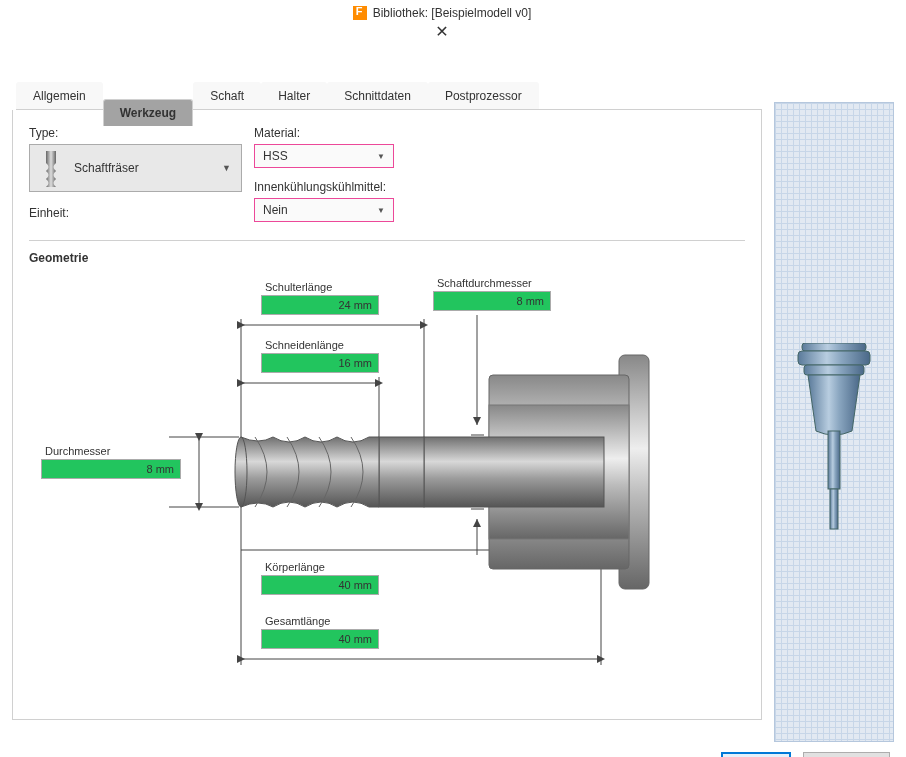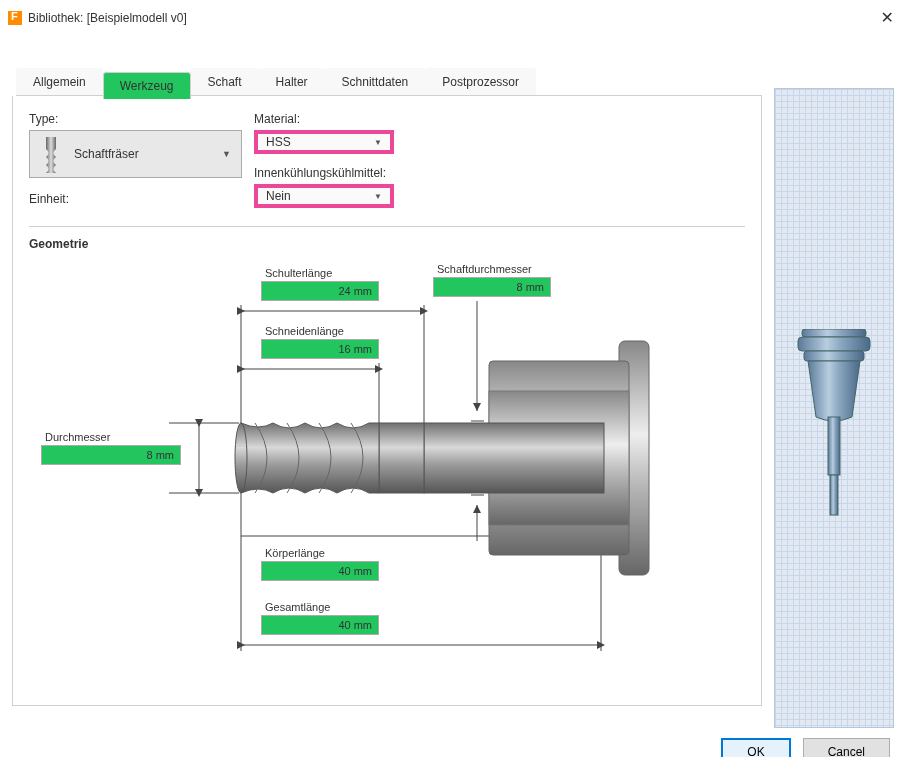--- a/index.html
+++ b/index.html
@@ -9,23 +9,24 @@
     color: #333;
     background: #fff;
     width: 906px;
     height: 757px;
     overflow: hidden;
   }
   .titlebar {
     display: flex;
     align-items: center;
     justify-content: space-between;
-    padding: 6px 4px 6px 8px;
+    padding: 6px 30px 6px 8px;
     background: #fff;
     border-bottom: 1px solid #fff;
+    flex-direction: column;
   }
   .titlebar-left { display: flex; align-items: center; gap: 6px; }
   .app-icon {
     width: 14px; height: 14px;
     background: #ff8c00;
     display: inline-block;
     position: relative;
   }
   .app-icon::after {
     content: "F";
@@ -72,24 +73,24 @@
     border-bottom: none;
     cursor: pointer;
     color: #333;
     background: #f8f8f8;
     border-top-left-radius: 3px;
     border-top-right-radius: 3px;
     margin-right: 0;
   }
   .tab.active {
     border-color: #d0d0d0;
-    background: #22c55e;
-    position: relative;
-    top: 4px;
-    font-weight: normal;
+    background: #a3a3a3;
+    position: relative;
+    top: 17px;
+    font-weight: bold;
   }
   .tab-content {
     border: 1px solid #d0d0d0;
     border-top: none;
     padding: 16px;
     min-height: 610px;
   }
   .form-row {
     display: flex;
     gap: 12px;
@@ -112,21 +113,21 @@
   .type-select::after {
     content: "▼";
     position: absolute;
     right: 10px;
     font-size: 9px;
     color: #555;
   }
   .unit-select, .dropdown {
     width: 250px;
     height: 24px;
-    border: 4px solid #ec4899;
+    border: 1px solid #ec4899;
     background: #fafafa;
     padding: 2px 8px;
     font-size: 12px;
     cursor: pointer;
     position: relative;
     display: flex;
     align-items: center;
   }
   .dropdown.mid { width: 140px; }
   .dropdown::after, .unit-select::after {

